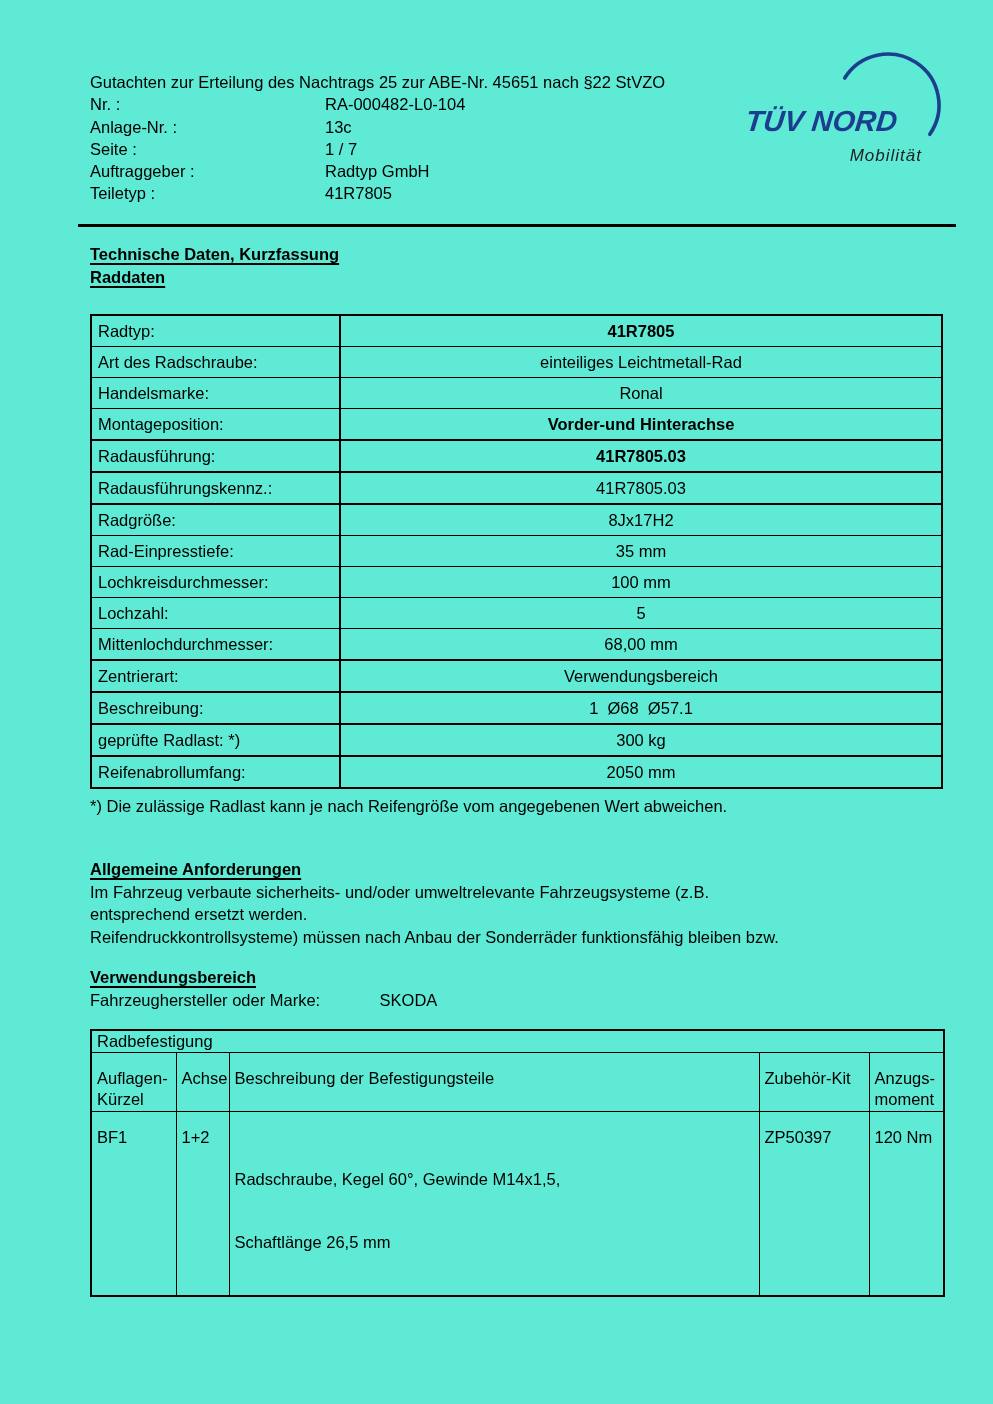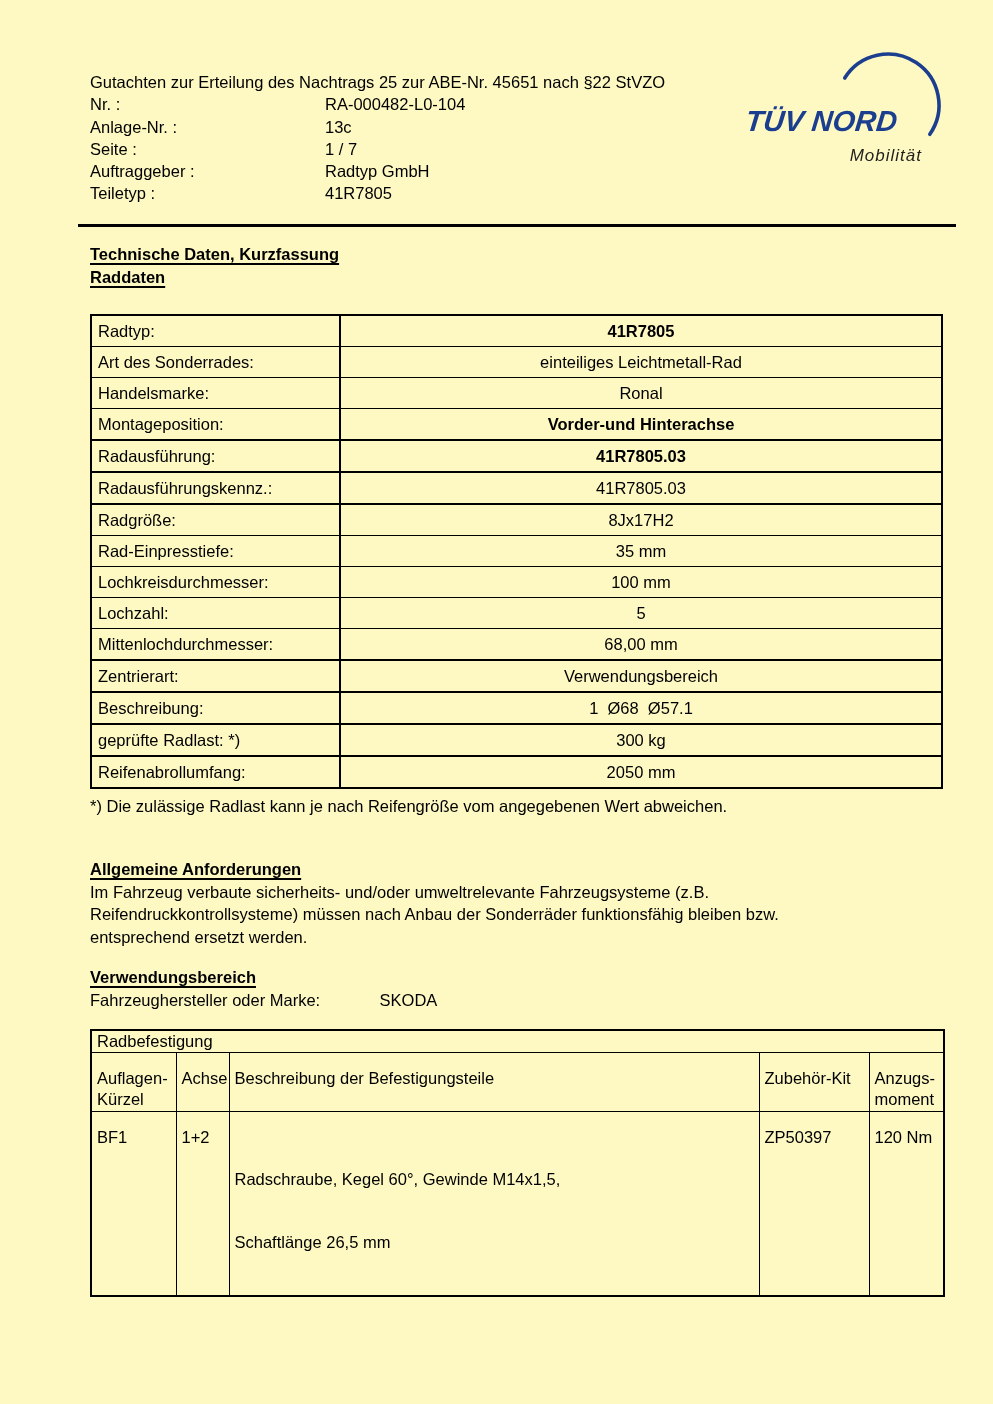--- a/index.html
+++ b/index.html
@@ -1,18 +1,18 @@
 <!DOCTYPE html>
 <html><head>
 <meta charset="utf-8">
 <style>
   html,body { margin:0; padding:0; background:#e8e8e8; }
   .page {
     position:relative; width:993px; height:1404px; margin:0 auto;
-    background:#fef9c3; color:#000;
+    background:#5eead4; color:#000;
     font-family:"Liberation Sans","DejaVu Sans",sans-serif;
     font-size:16.5px; overflow:hidden;
   }
   
   .hdr { position:absolute; left:90px; top:71px; line-height:22.3px; }
   .hline { display:flex; }
   .hlab { width:235px; flex:0 0 235px; }
   
   .logo { position:absolute; left:738px; top:36px; width:222px; height:142px; }
   .logo svg { position:absolute; left:0; top:0; }
@@ -108,21 +108,21 @@
     <div class="h-u">Raddaten</div>
   </div>
 
   <table class="raddaten">
     <tbody>
         <tr>
       <td class="lab">Radtyp:</td>
       <td class="val b">41R7805</td>
     </tr>
     <tr>
-      <td class="lab">Art des Sonderrades:</td>
+      <td class="lab">Art des Radschraube:</td>
       <td class="val">einteiliges Leichtmetall-Rad</td>
     </tr>
     <tr>
       <td class="lab">Handelsmarke:</td>
       <td class="val">Ronal</td>
     </tr>
     <tr class="thick">
       <td class="lab">Montageposition:</td>
       <td class="val b">Vorder-und Hinterachse</td>
     </tr>
@@ -171,22 +171,22 @@
       <td class="val">2050 mm</td>
     </tr>
   </tbody>
     </table>
 
   <div class="footnote">*) Die zulässige Radlast kann je nach Reifengröße vom angegebenen Wert abweichen.</div>
 
   <div class="allg">
     <div class="h-u">Allgemeine Anforderungen</div>
     <div>Im Fahrzeug verbaute sicherheits- und/oder umweltrelevante Fahrzeugsysteme (z.B.</div>
+    <div>entsprechend ersetzt werden.</div>
     <div>Reifendruckkontrollsysteme) müssen nach Anbau der Sonderräder funktionsfähig bleiben bzw.</div>
-    <div>entsprechend ersetzt werden.</div>
   </div>
 
   <div class="verw">
     <div class="h-u">Verwendungsbereich</div>
     <div>
       <span class="vlab">Fahrzeughersteller oder Marke:</span>
       <span>SKODA</span>
     </div>
   </div>
 

